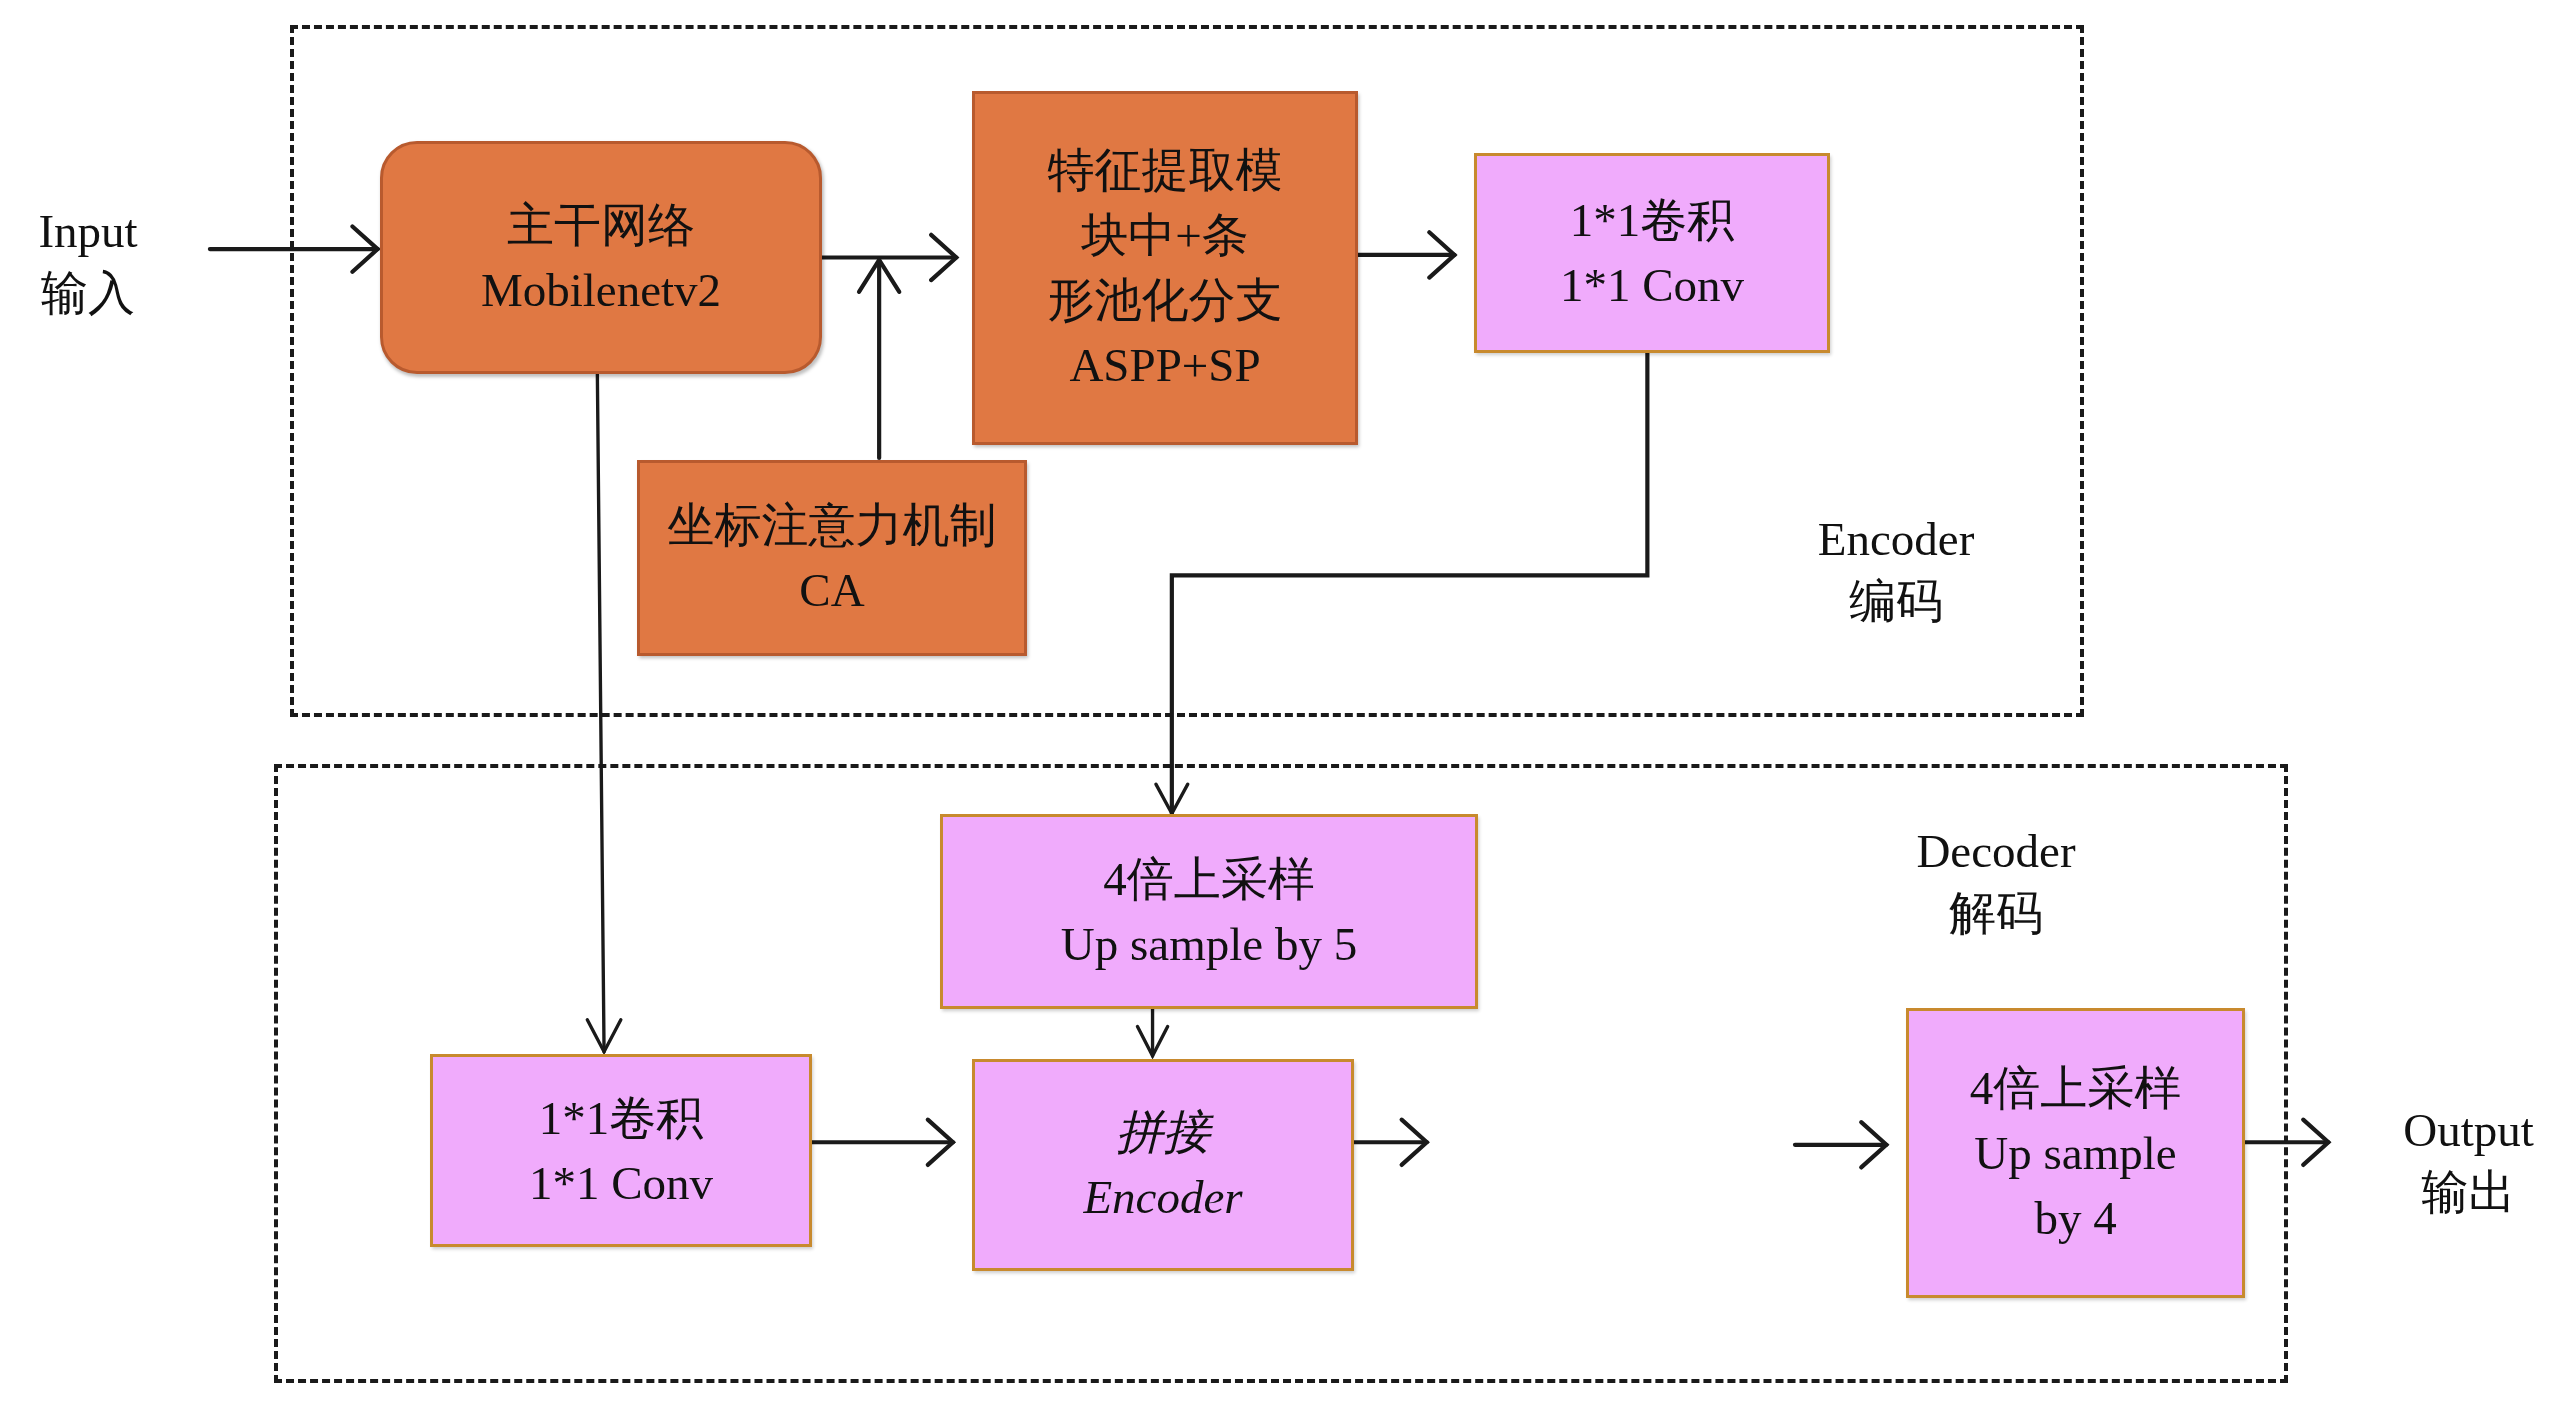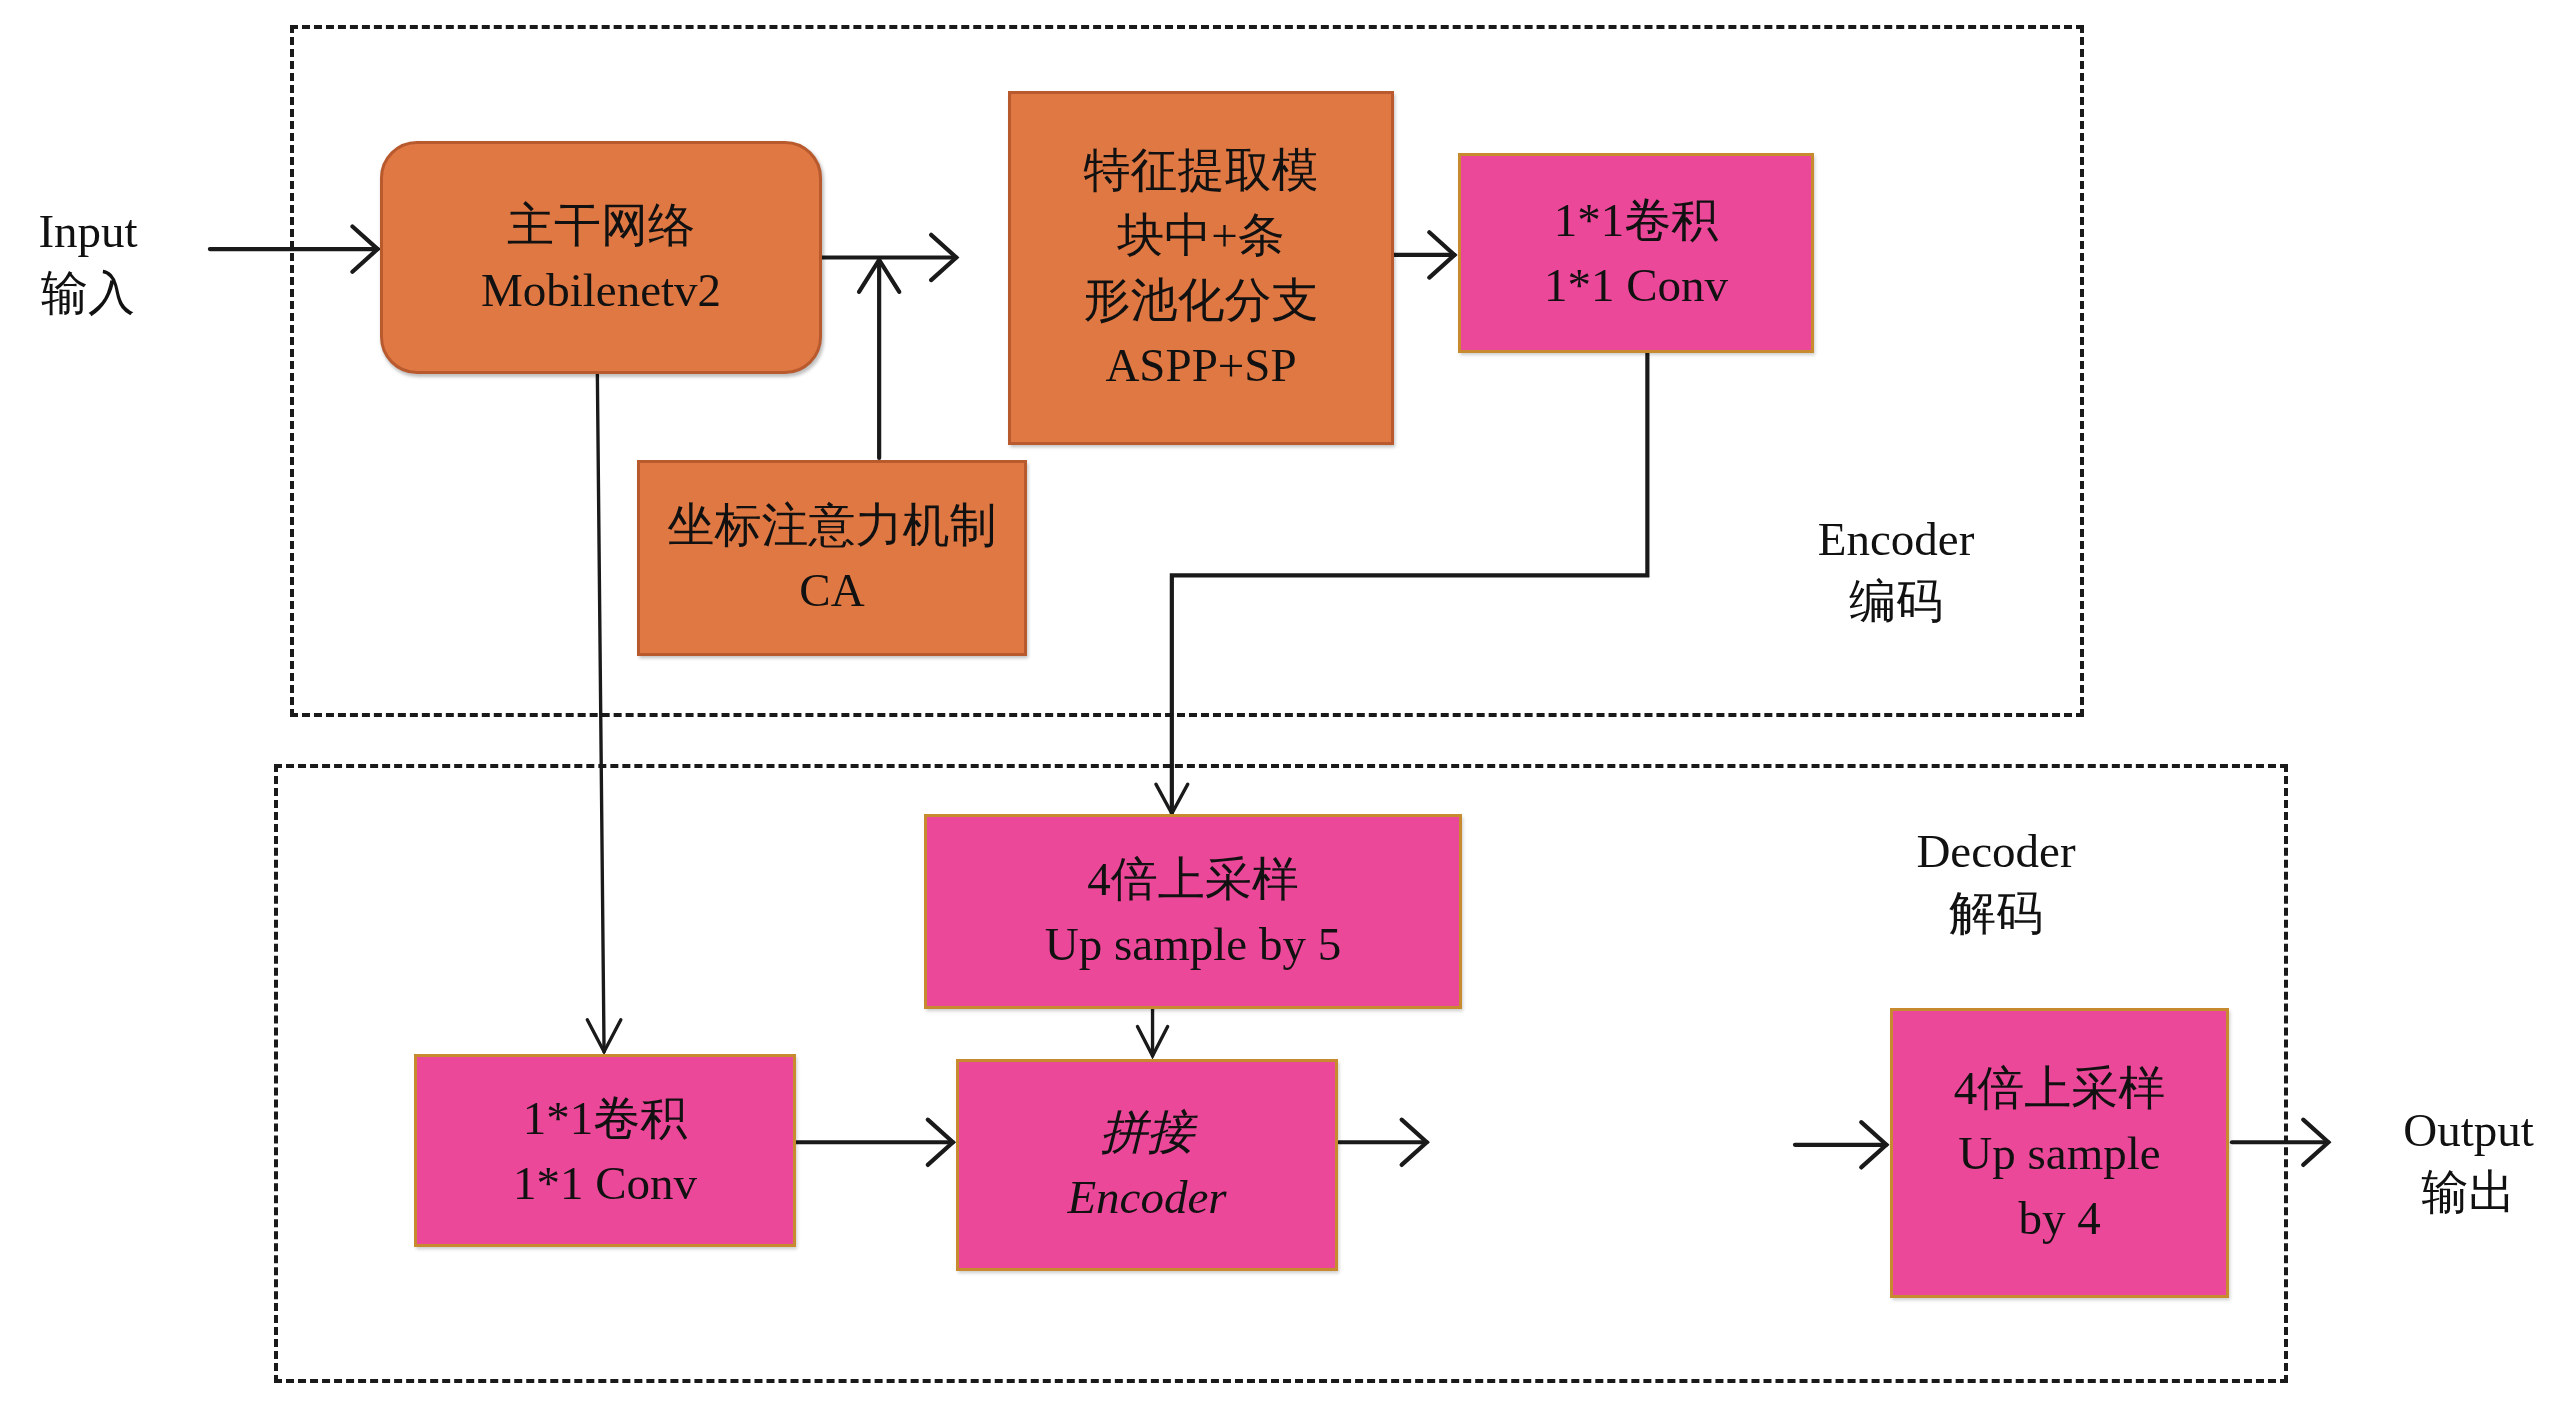--- a/index.html
+++ b/index.html
@@ -2,21 +2,21 @@
 <html style="font-size:13.4px"><head>
 <meta charset="utf-8">
 <style>
   html, body { margin:0; padding:0; background:#ffffff; }
   #canvas { position:relative; width:2576px; height:1414px; background:#ffffff; overflow:hidden;
     font-family:"Liberation Serif","DejaVu Serif",serif; color:#111; }
   svg.wires { position:absolute; left:0; top:0; width:2576px; height:1414px; }
   .box { position:absolute; box-sizing:border-box; display:flex; flex-direction:column;
     align-items:center; justify-content:center; text-align:center; font-size:47px; line-height:65px; }
   .orange { background:#E07843; border:3.4px solid #B85A2E; box-shadow:1.7px 2.5px 3.4px rgba(0,0,0,0.25); }
-  .yellow { background:#ec4899; border:3.4px solid #C88A2E; box-shadow:1.7px 2.5px 3.4px rgba(0,0,0,0.2); }
+  .yellow { background:#f0abfc; border:3.4px solid #C88A2E; box-shadow:1.7px 2.5px 3.4px rgba(0,0,0,0.2);margin-left:16px; }
   .rounded { border-radius:37px; }
   .label { position:absolute; text-align:center; font-size:47px; line-height:62px; }
   .region { position:absolute; box-sizing:border-box; border:4.2px dashed #1a1a1a; }
 </style>
 </head>
 <body>
 
 <div id="canvas">
 
   <div class="region" style="left:290px; top:25px; width:1794px; height:692px;"></div>
@@ -81,21 +81,21 @@
   <div class="label" style="left:1887px; top:820px; width:218px;">
     <div>Decoder</div>
     <div>解码</div>
   </div>
 
   <div class="box orange rounded" style="left:380px; top:141px; width:442px; height:233px;text-align:center;">
     <div>主干网络</div>
     <div>Mobilenetv2</div>
   </div>
 
-  <div class="box orange" style="left:1008px; top:91px; width:386px; height:354px;">
+  <div class="box orange" style="left:972px; top:91px; width:386px; height:354px;">
     <div>特征提取模</div>
     <div>块中+条</div>
     <div>形池化分支</div>
     <div>ASPP+SP</div>
   </div>
 
   <div class="box yellow" style="left:1458px; top:153px; width:356px; height:200px;">
     <div>1*1卷积</div>
     <div>1*1 Conv</div>
   </div>

